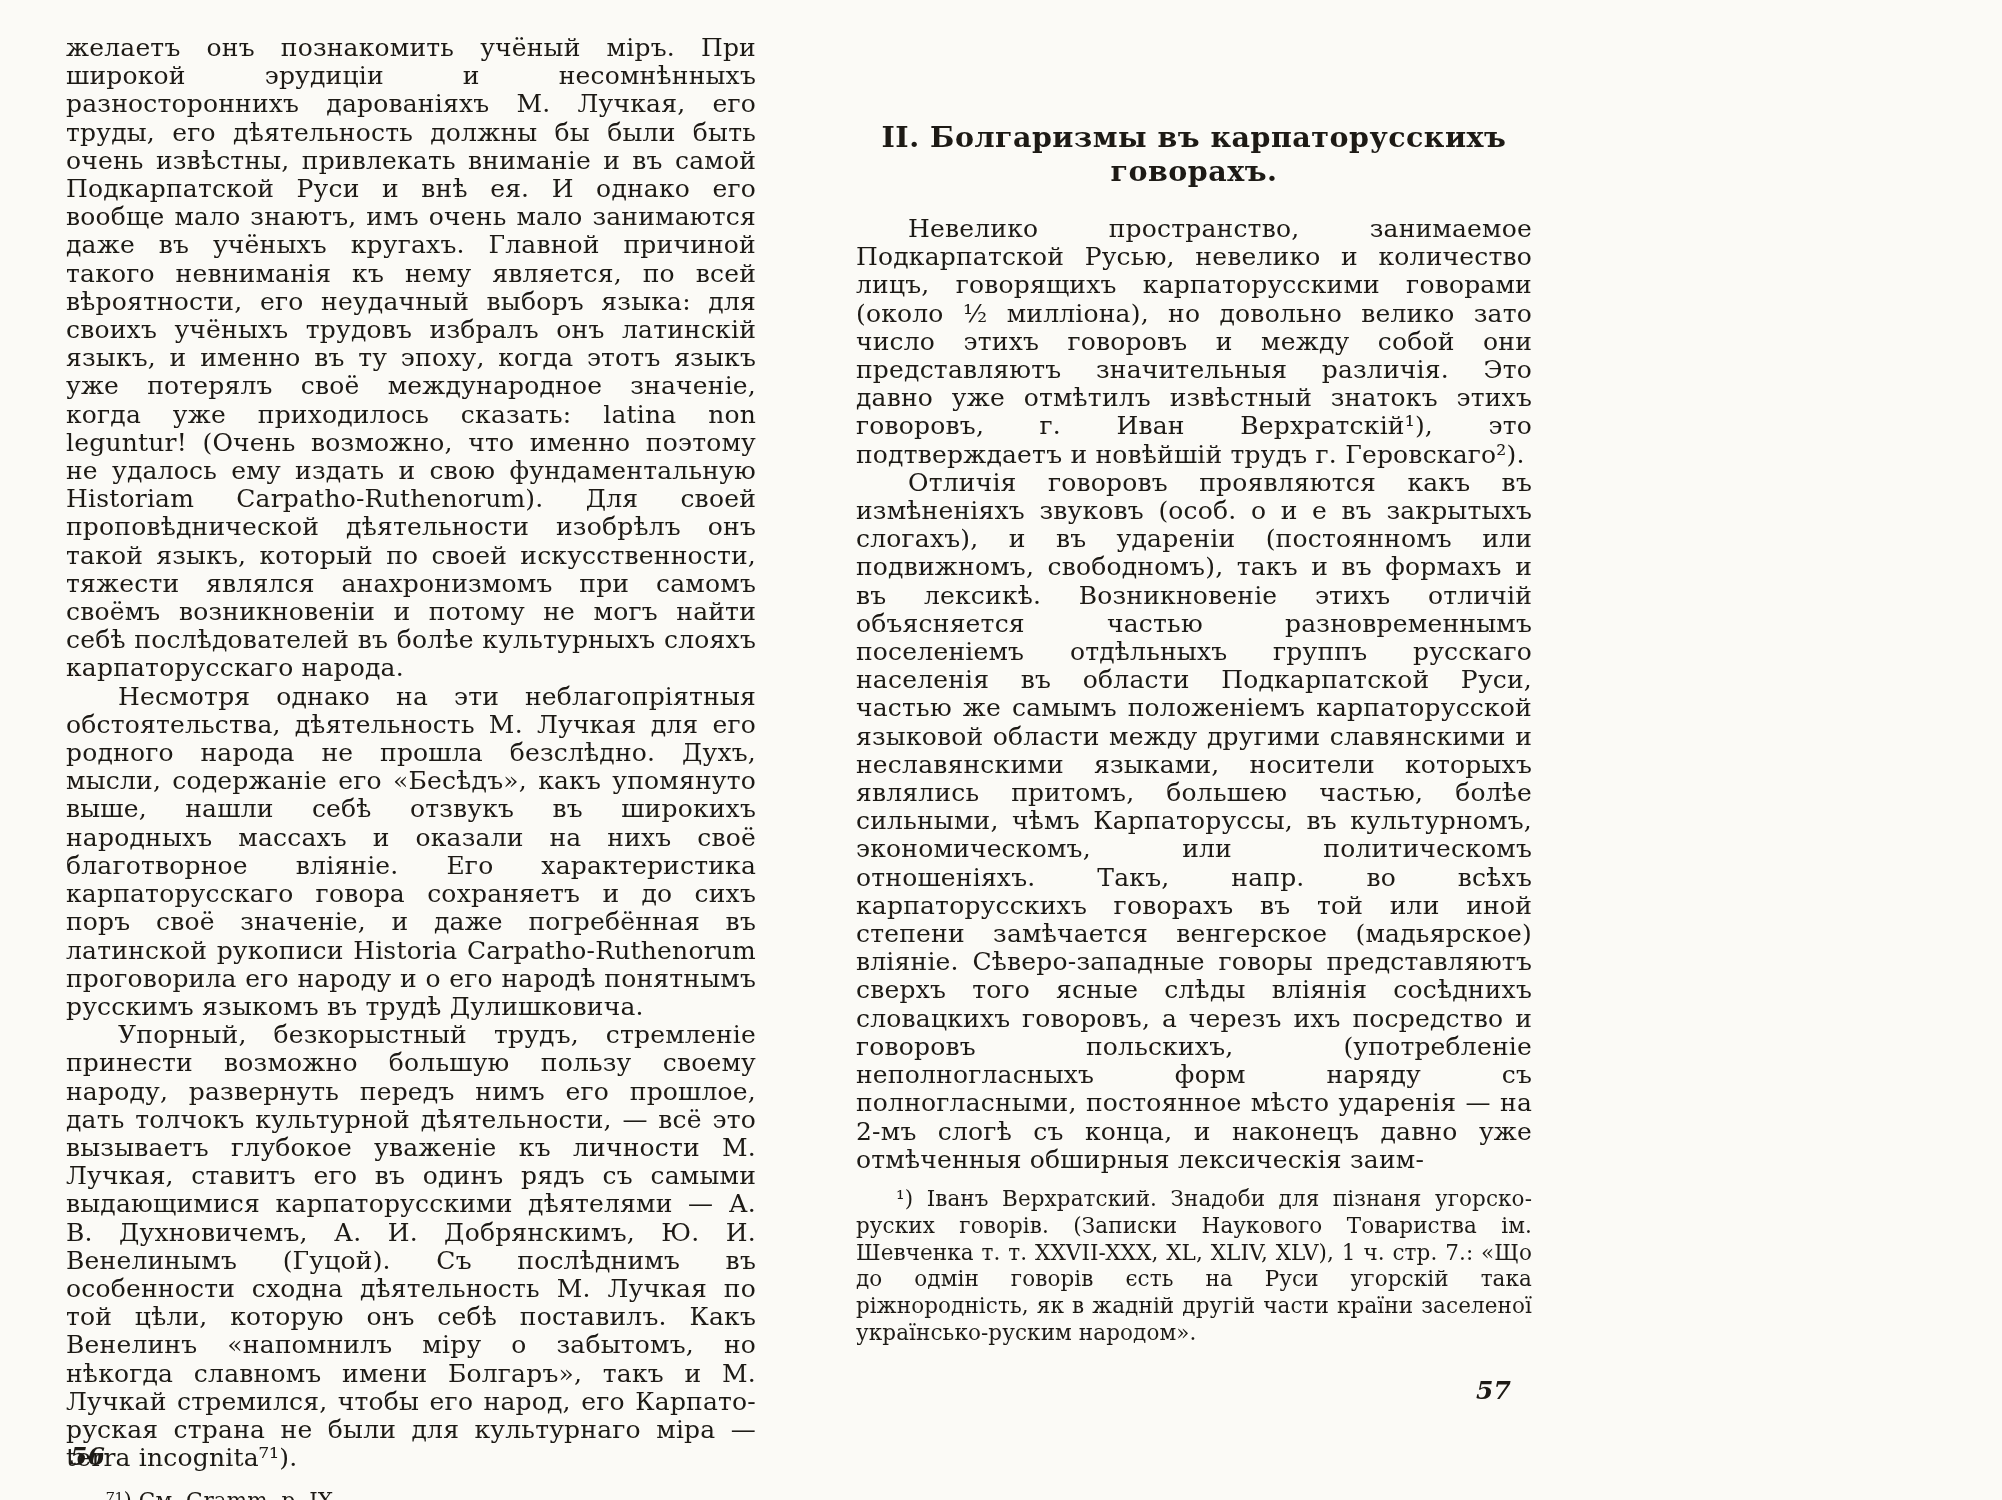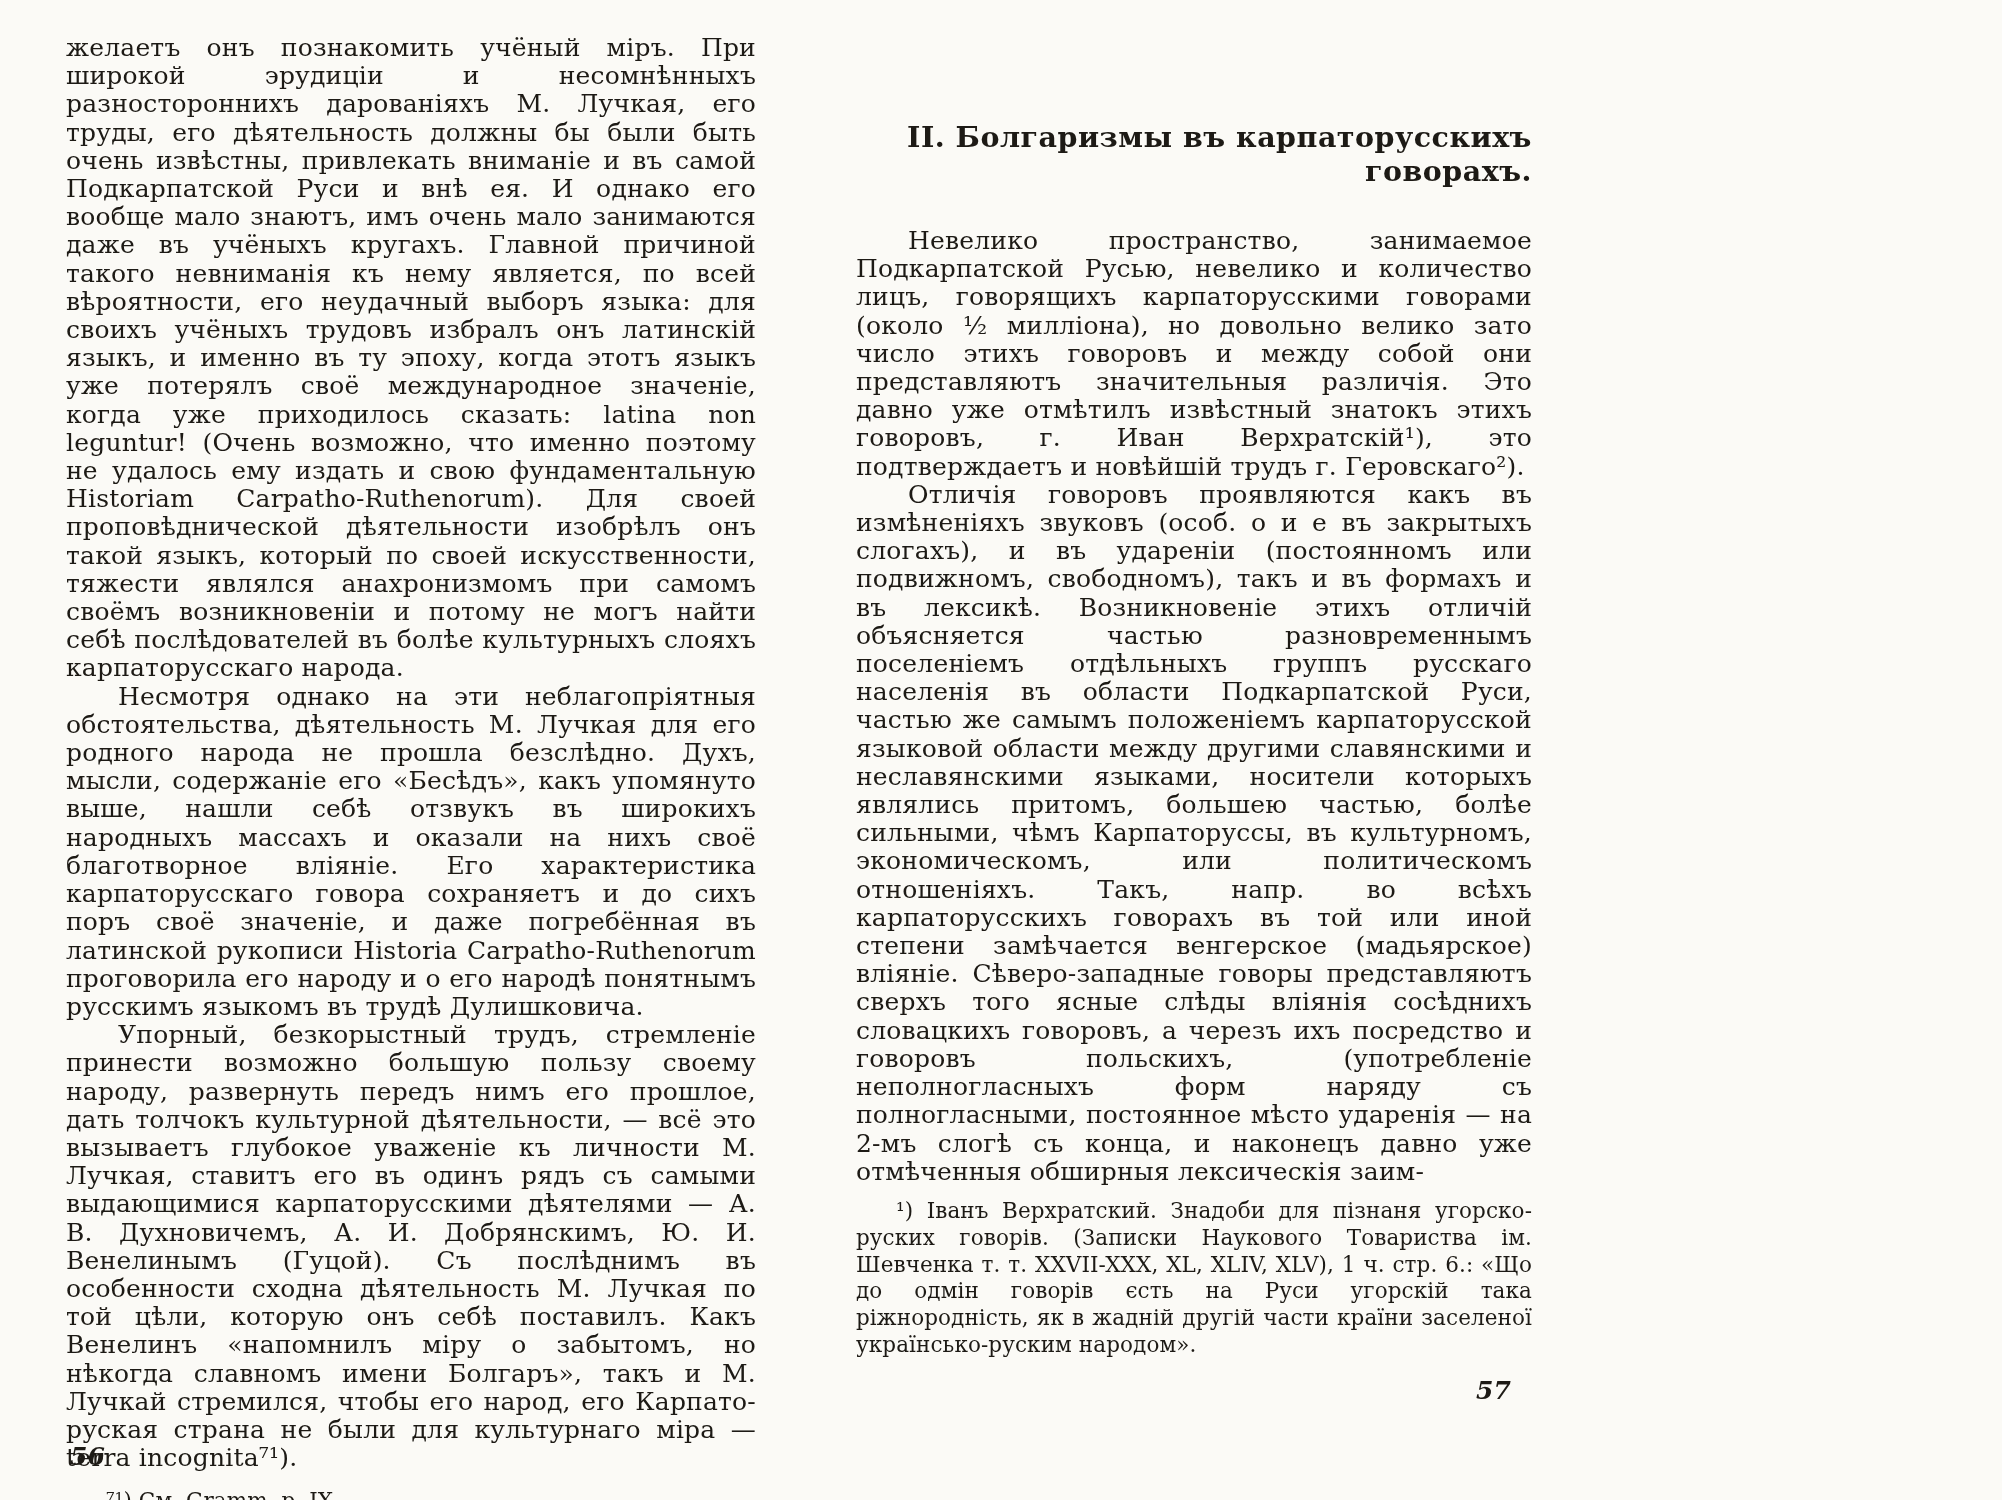--- a/index.html
+++ b/index.html
@@ -24,22 +24,22 @@
     text-align: justify;
     text-indent: 52px;
     letter-spacing: 0.2px;
   }
   .no-indent { text-indent: 0; }
 
   .chapter-heading {
     font-size: 28.5px;
     font-weight: 700;
     letter-spacing: 0.5px;
-    margin: 0 0 39px 0;
-    text-align: right;
+    margin: 0 0 27px 0;
+    text-align: center;
   }
 
   .footnote-block { margin-top: 12px; }
   .page-left .footnote-block { margin-top: 16px; }
   .footnote {
     margin: 0;
     font-size: 21.5px;
     line-height: 26.8px;
     text-align: justify;
     text-indent: 40px;
@@ -68,20 +68,20 @@
     <div class="footnote-block">
       <p class="footnote">⁷¹) См. Gramm. p. IX.</p>
     </div>
   </section>
 
   <section class="page page-right">
     <h1 class="chapter-heading">II. Болгаризмы въ карпаторусскихъ говорахъ.</h1>
     <p class="para">Невелико пространство, занимаемое Подкарпатской Русью, невелико и количество лицъ, говорящихъ карпаторусскими говорами (около ½ милліона), но довольно велико зато число этихъ говоровъ и между собой они представляютъ значительныя различія. Это давно уже отмѣтилъ извѣстный знатокъ этихъ говоровъ, г. Иван Верхратскій¹), это подтверждаетъ и новѣйшій трудъ г. Геровскаго²).</p>
     <p class="para">Отличія говоровъ проявляются какъ въ измѣненіяхъ звуковъ (особ. о и е въ закрытыхъ слогахъ), и въ удареніи (постоянномъ или подвижномъ, свободномъ), такъ и въ формахъ и въ лексикѣ. Возникновеніе этихъ отличій объясняется частью разновременнымъ поселеніемъ отдѣльныхъ группъ русскаго населенія въ области Подкарпатской Руси, частью же самымъ положеніемъ карпаторусской языковой области между другими славянскими и неславянскими языками, носители которыхъ являлись притомъ, большею частью, болѣе сильными, чѣмъ Карпаторуссы, въ культурномъ, экономическомъ, или политическомъ отношеніяхъ. Такъ, напр. во всѣхъ карпаторусскихъ говорахъ въ той или иной степени замѣчается венгерское (мадьярское) вліяніе. Сѣверо-западные говоры представляютъ сверхъ того ясные слѣды вліянія сосѣднихъ словацкихъ говоровъ, а черезъ ихъ посредство и говоровъ польскихъ, (употребленіе неполногласныхъ форм наряду съ полногласными, постоянное мѣсто ударенія — на 2-мъ слогѣ съ конца, и наконецъ давно уже отмѣченныя обширныя лексическія заим-</p>
     <div class="footnote-block">
-      <p class="footnote">¹) Іванъ Верхратский. Знадоби для пізнаня угорско-руских говорів. (Записки Наукового Товариства ім. Шевченка т. т. XXVII-XXX, XL, XLIV, XLV), 1 ч. стр. 6.: «Що до одмін говорів єсть на Руси угорскій така ріжнородність, як в жадній другій части країни заселеної українсько-руским народом».</p>
+      <p class="footnote">¹) Іванъ Верхратский. Знадоби для пізнаня угорско-руских говорів. (Записки Наукового Товариства ім. Шевченка т. т. XXVII-XXX, XL, XLIV, XLV), 1 ч. стр. 7.: «Що до одмін говорів єсть на Руси угорскій така ріжнородність, як в жадній другій части країни заселеної українсько-руским народом».</p>
     </div>
   </section>
 
   <div class="pagenum pagenum-left">56</div>
   <div class="pagenum pagenum-right">57</div>
 
 </main>
 
 </body></html>

